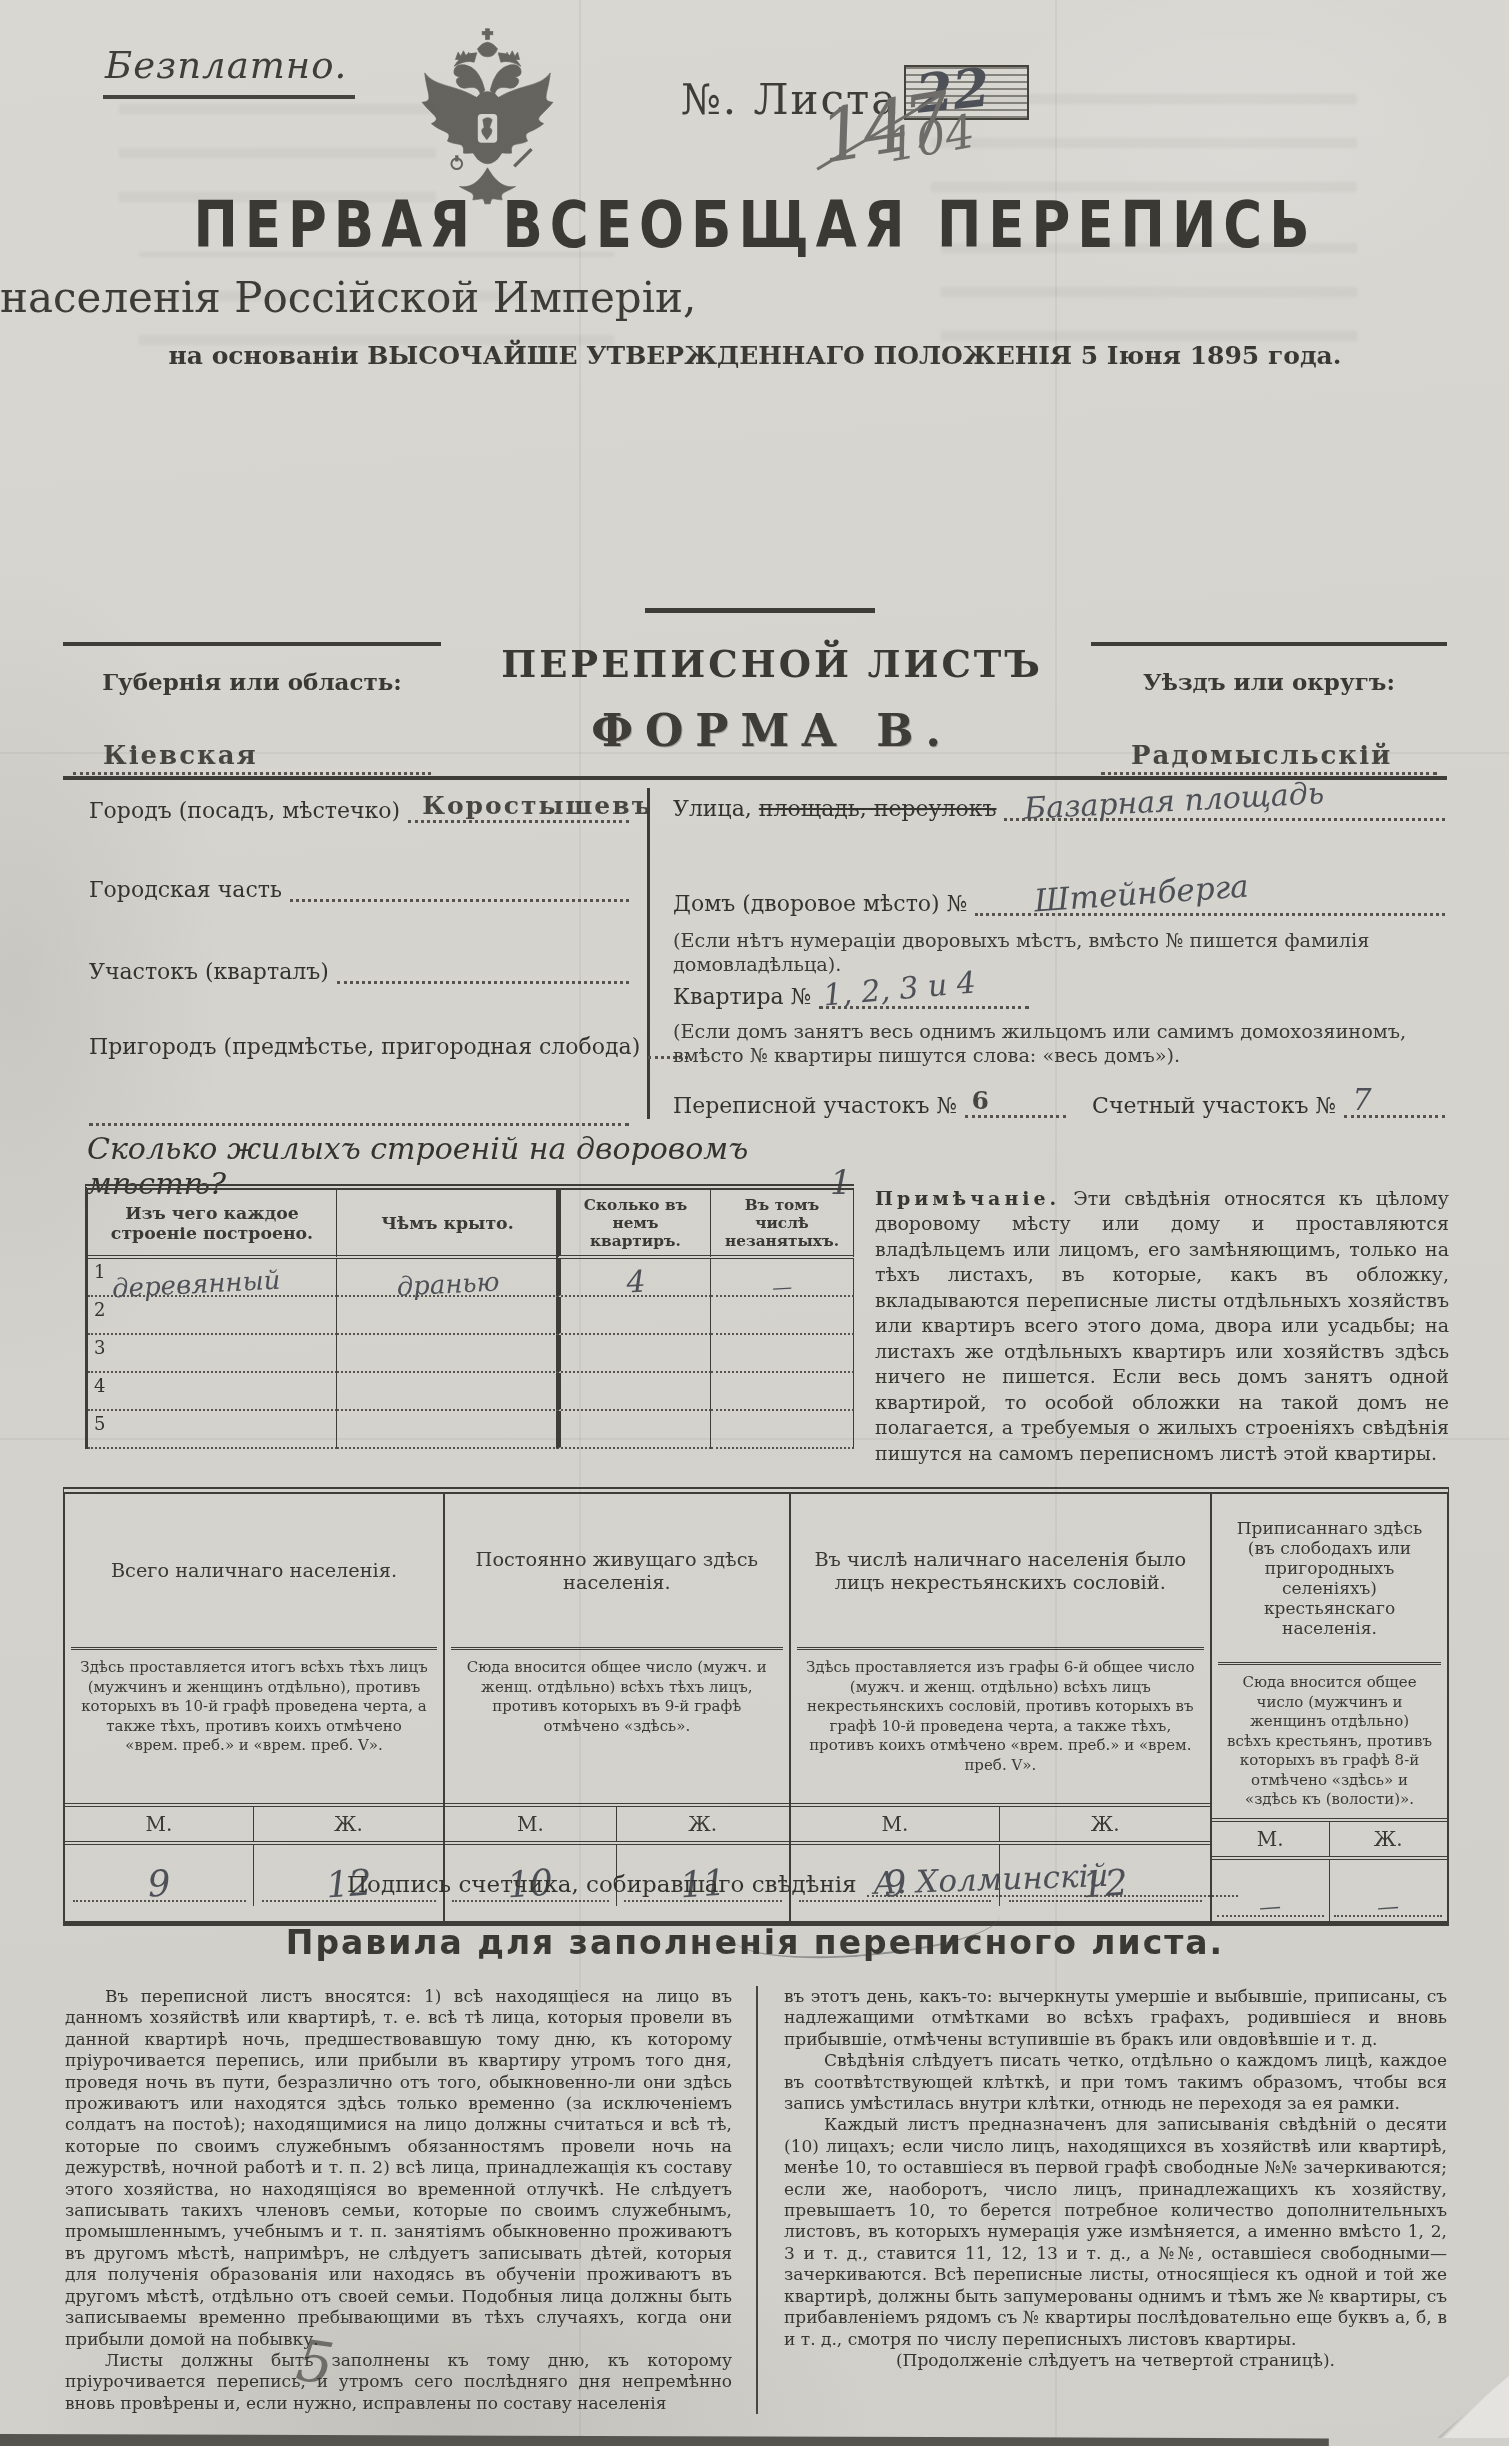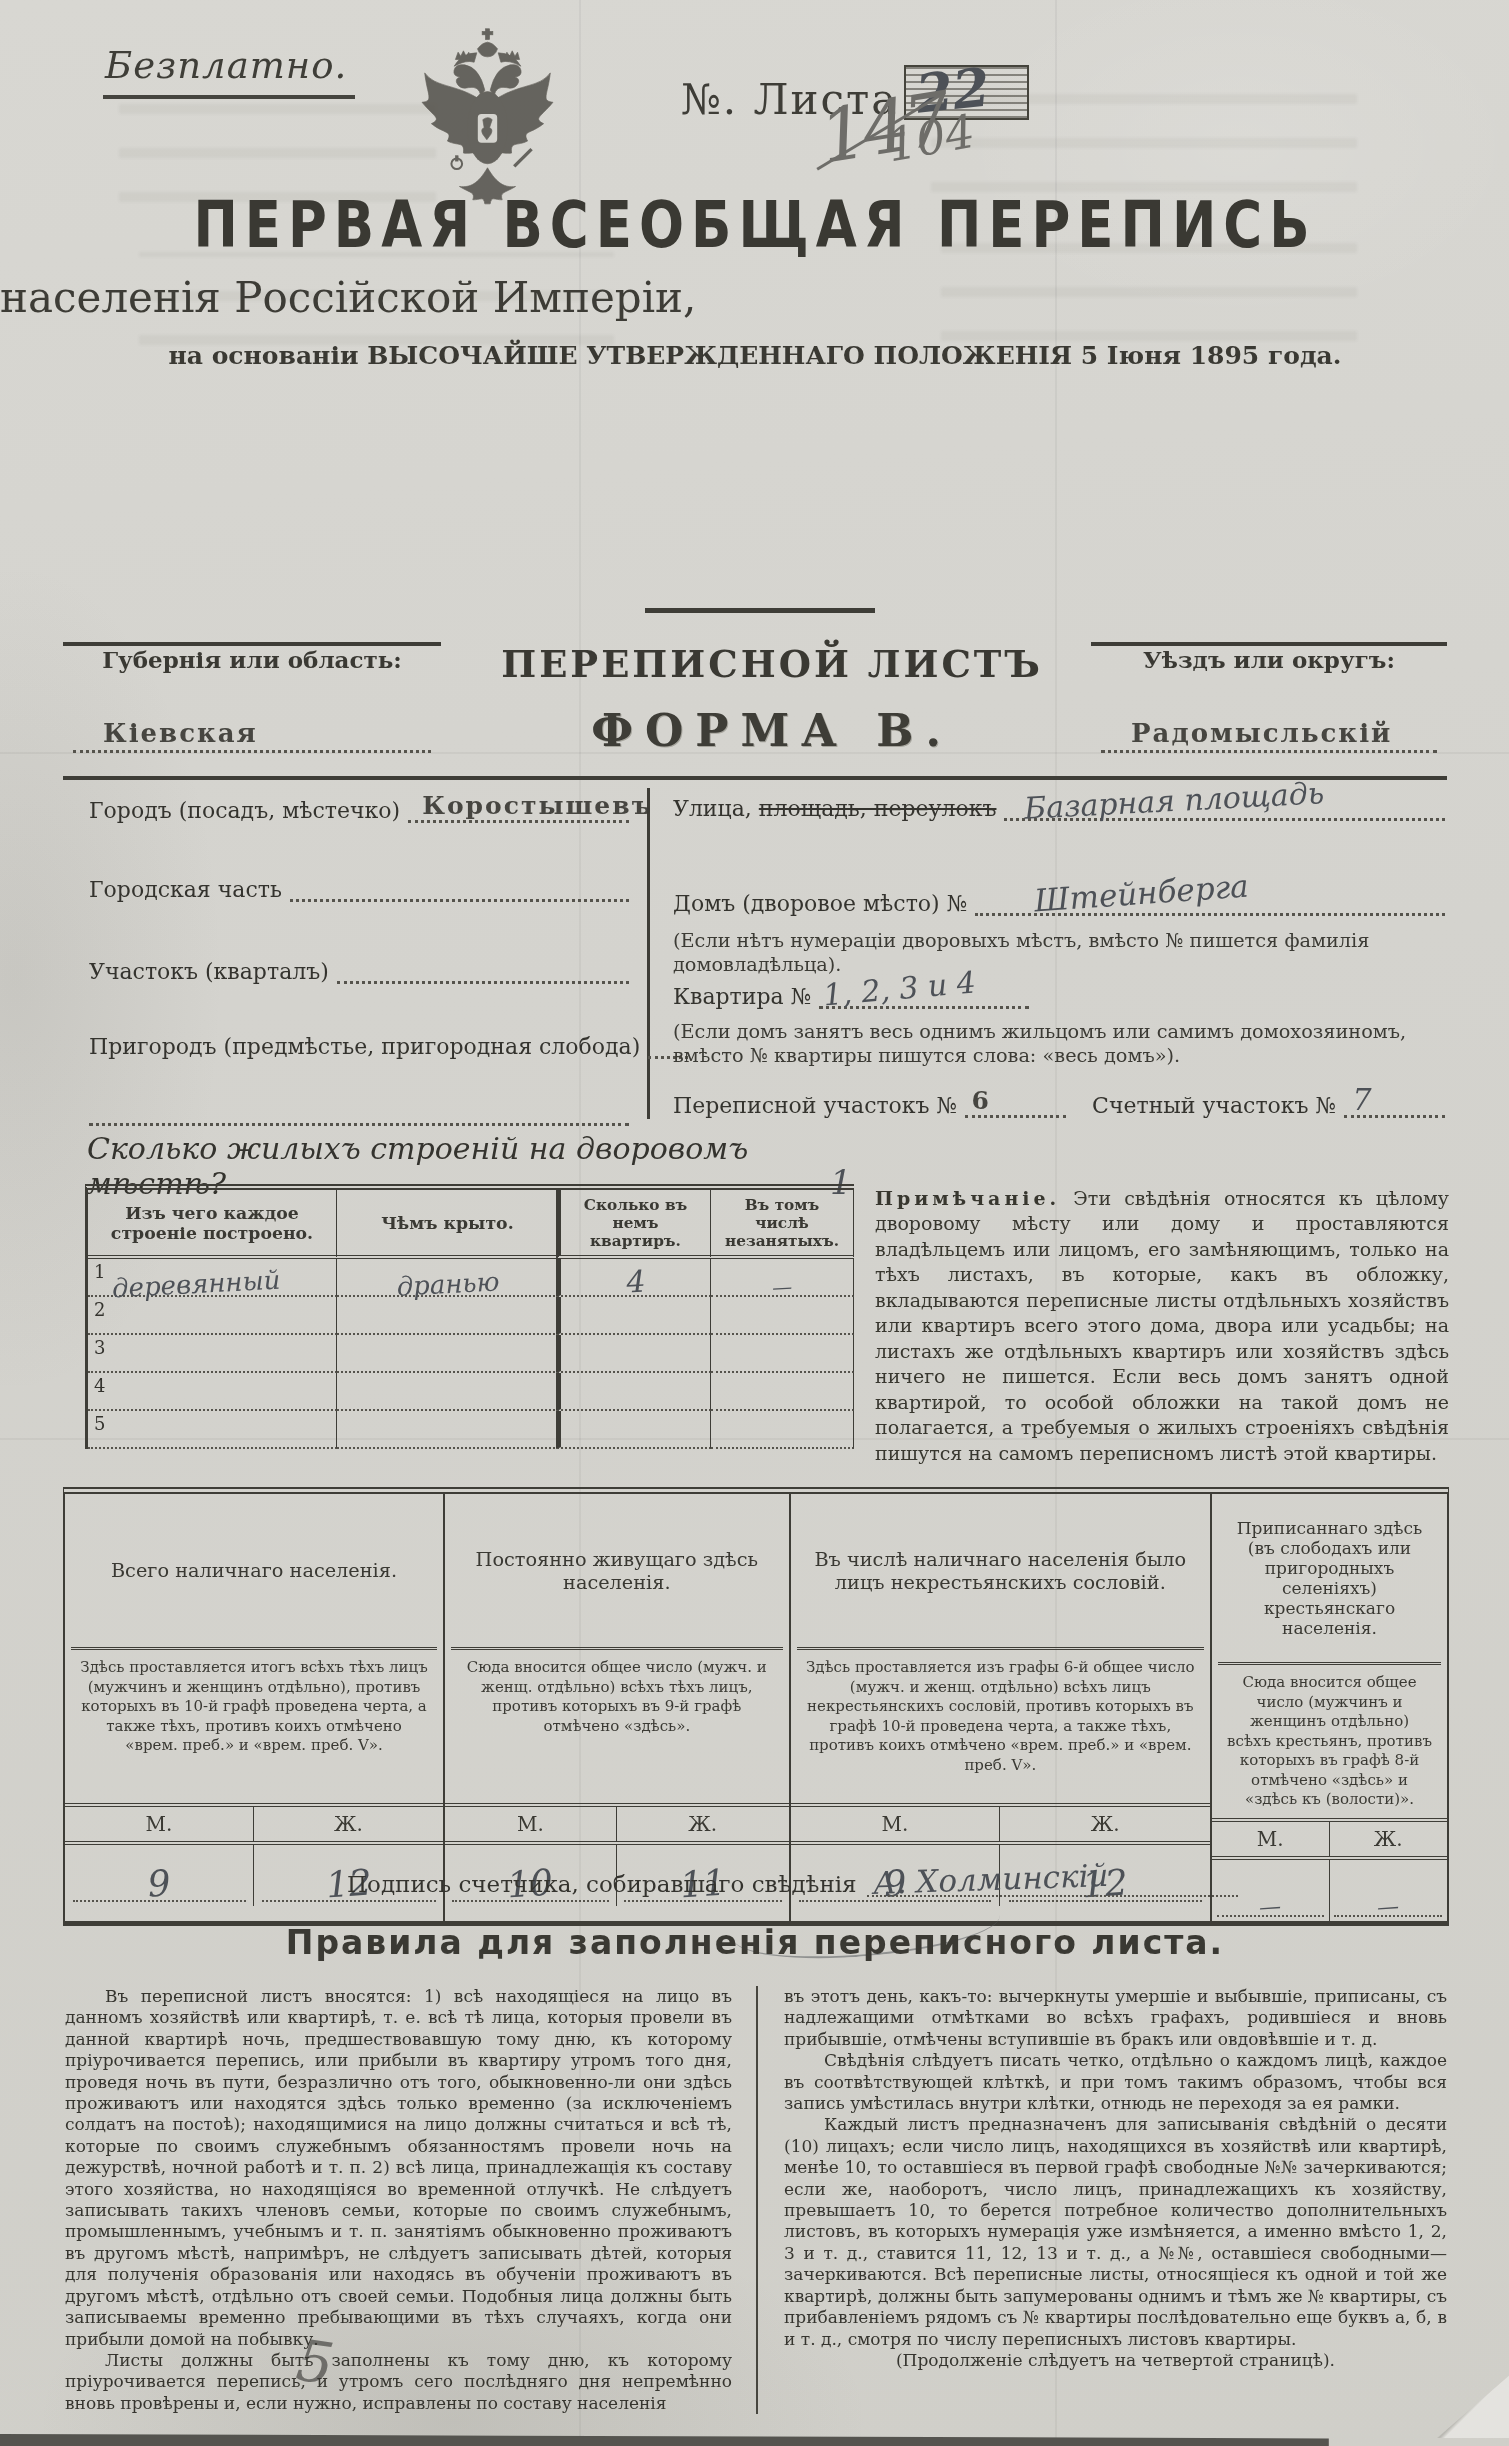--- a/index.html
+++ b/index.html
@@ -31,21 +31,21 @@
   .p147::after{content:"";position:absolute;left:-14px;top:52%;width:149px;height:3px;background:#6e6d69;transform:rotate(-22deg);}
   .p104{left:887px;top:111px;font-size:46px;transform:rotate(-10deg);}
   .p5{left:297px;top:2329px;font-size:57px;transform:rotate(8deg);}
   
   .t1{position:absolute;left:0;right:0;top:194px;text-align:center;font-family:"DejaVu Sans",sans-serif;
       font-weight:bold;font-size:53px;letter-spacing:7px;transform:scaleY(1.22);color:#3a3933;}
   .t2{position:absolute;left:0;right:16px;top:273px;text-align:left;font-size:42px;color:#3d3c36;}
   .t3{position:absolute;left:0;right:0;top:341px;text-align:center;font-size:25px;font-weight:bold;color:#3a3933;}
   .rule-sm{position:absolute;left:645px;top:608px;width:230px;height:5px;background:#3e3d37;}
   
-  .fh-box{position:absolute;top:642px;height:127px;border-top:4px solid #3e3d37;text-align:center;}
+  .fh-box{position:absolute;top:642px;height:127px;border-top:4px solid #3e3d37;padding-top:22px;text-align:center;}
   .fh-left{left:63px;width:378px;}
   .fh-right{left:1091px;width:356px;}
   .fh-label{font-size:23px;font-weight:bold;color:#3a3933;}
   .fh-line{margin:43px 10px 0 10px;border-bottom:3px dotted #55534c;position:relative;height:34px;}
   .fh-line .stamp{position:absolute;left:30px;bottom:2px;font-size:26px;}
   .fc1{position:absolute;left:465px;top:642px;width:614px;text-align:center;font-size:37px;font-weight:bold;letter-spacing:3px;color:#3a3933;}
   .fc2{position:absolute;left:465px;top:705px;width:614px;text-align:center;font-size:44px;font-weight:bold;letter-spacing:12px;color:#3e3d37;text-shadow:1px 1px 0 rgba(120,118,108,.5);}
   .thickline{position:absolute;left:63px;top:776px;width:1384px;height:4px;background:#3e3d37;}
   
   .addr-divider{position:absolute;left:647px;top:788px;width:3px;height:331px;background:#3e3d37;}

